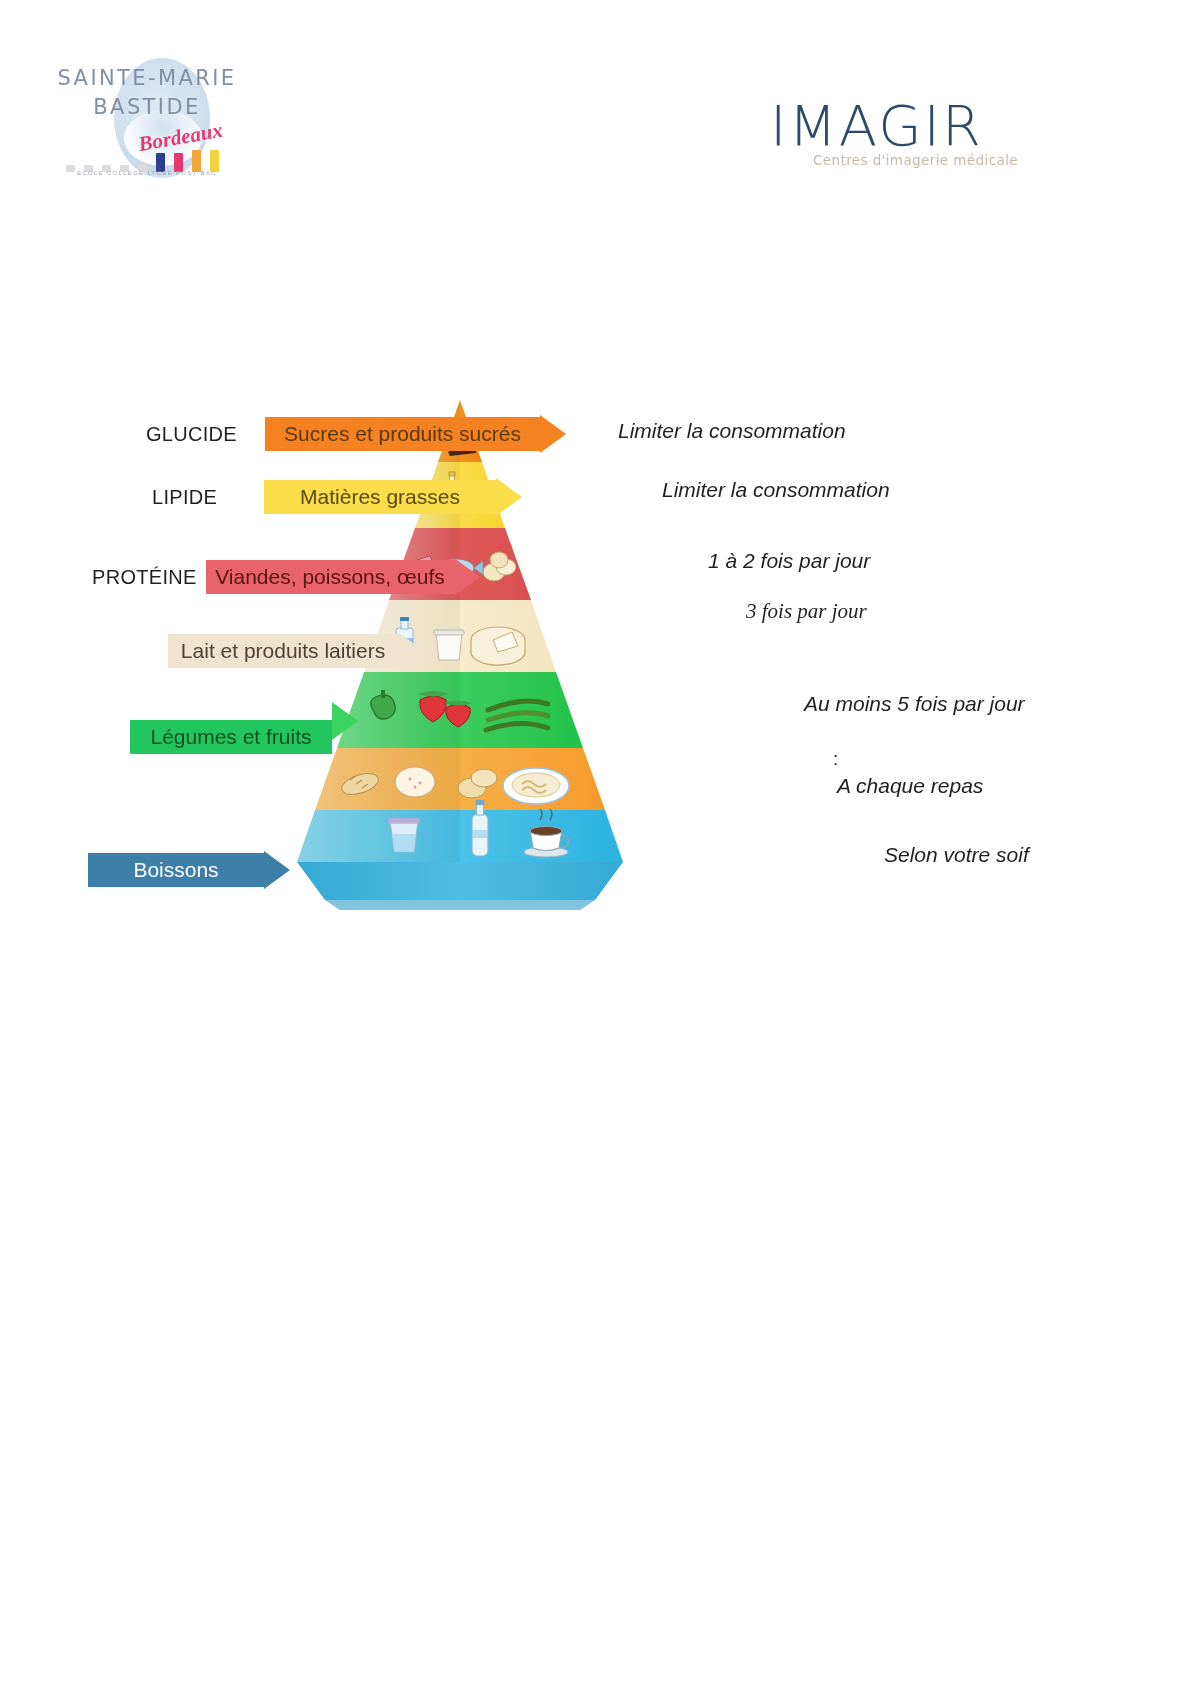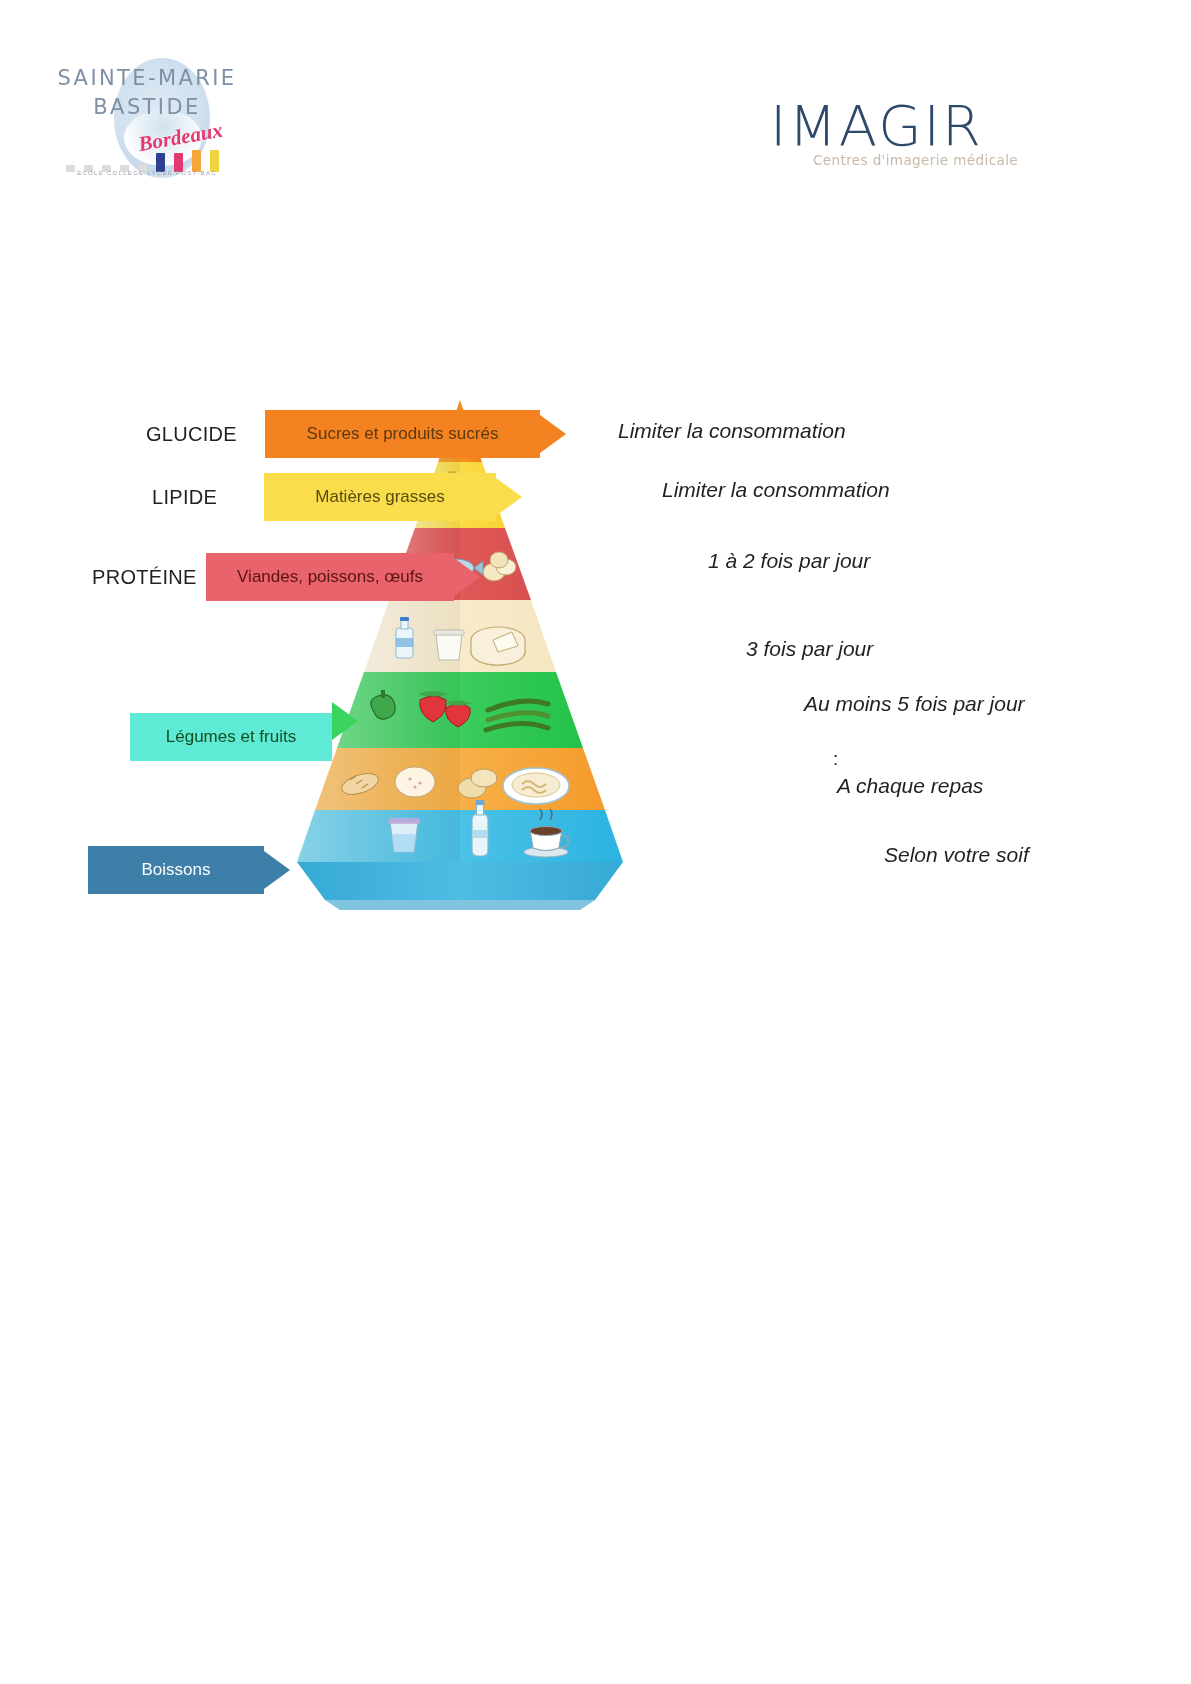--- a/index.html
+++ b/index.html
@@ -59,23 +59,23 @@
   
   .pyramid-wrap{position:absolute;left:250px;top:390px;width:420px;height:565px;}
   .pyr-svg{position:absolute;left:0;top:0;}
 
   
   .callout{
     position:absolute;height:38px;display:flex;align-items:center;
     box-sizing:border-box;
   }
   .callout .body{
-    height:48px;display:flex;align-items:center;justify-content:center;
+    height:34px;display:flex;align-items:center;justify-content:center;
     padding:12px 14px;box-sizing:border-box;
-    font-size:17px;white-space:nowrap;
+    font-size:21px;white-space:nowrap;
   }
   .callout .tip{
     width:0;height:0;border-top:19px solid transparent;border-bottom:19px solid transparent;
   }
   .macro{
     position:absolute;font-size:20px;font-weight:normal;color:#231f20;
     letter-spacing:.3px;white-space:nowrap;line-height:38px;
   }
 
   
@@ -309,34 +309,38 @@
   <div class="callout" style="left:243px;top:478px;margin-left:21px;">
     <div class="body" style="background:#fadd4a;color:#5a4a10;width:232px;">Matières grasses</div>
     <div class="tip" style="border-left:26px solid #fadd4a;"></div>
   </div>
 
   <div class="callout" style="left:206px;top:558px;">
     <div class="body" style="background:#e8636b;color:#5a1414;width:248px;">Viandes, poissons, œufs</div>
     <div class="tip" style="border-left:26px solid #e8636b;"></div>
   </div>
 
+  <div class="callout" style="left:168px;top:632px;">
+    <div class="body" style="background:#efe4cf;color:#4b4338;width:230px;">Lait et produits laitiers</div>
+    <div class="tip" style="border-left:26px solid #efe4cf;"></div>
+  </div>
 
   <div class="callout" style="left:130px;top:702px;">
-    <div class="body" style="background:#5eead4;color:#14501f;width:202px;margin-top:32px;">Légumes et fruits</div>
+    <div class="body" style="background:#22c55e;color:#14501f;width:202px;margin-top:32px;">Légumes et fruits</div>
     <div class="tip" style="border-left:26px solid #3bd45e;"></div>
   </div>
 
 
   <div class="callout" style="left:88px;top:851px;">
     <div class="body" style="background:#3d7fa8;color:#ffffff;width:176px;">Boissons</div>
     <div class="tip" style="border-left:26px solid #3d7fa8;"></div>
   </div>
 
   <div class="freq" style="left:618px;top:419px;">Limiter la consommation</div>
   <div class="freq" style="left:662px;top:478px;">Limiter la consommation</div>
   <div class="freq" style="left:708px;top:549px;">1 à 2 fois par jour</div>
-  <div class="freq" style="left:746px;top:637px;">3 fois par jour</div>
+  <div class="freq" style="left:746px;top:599px;font-family:Liberation Serif, serif;">3 fois par jour</div>
   <div class="freq" style="left:804px;top:692px;">Au moins 5 fois par jour</div>
   <div class="colon" style="left:833px;top:748px;">:</div>
   <div class="freq" style="left:837px;top:774px;">A chaque repas</div>
   <div class="freq" style="left:884px;top:843px;">Selon votre soif</div>
 
 </div>
 
 </body></html>

